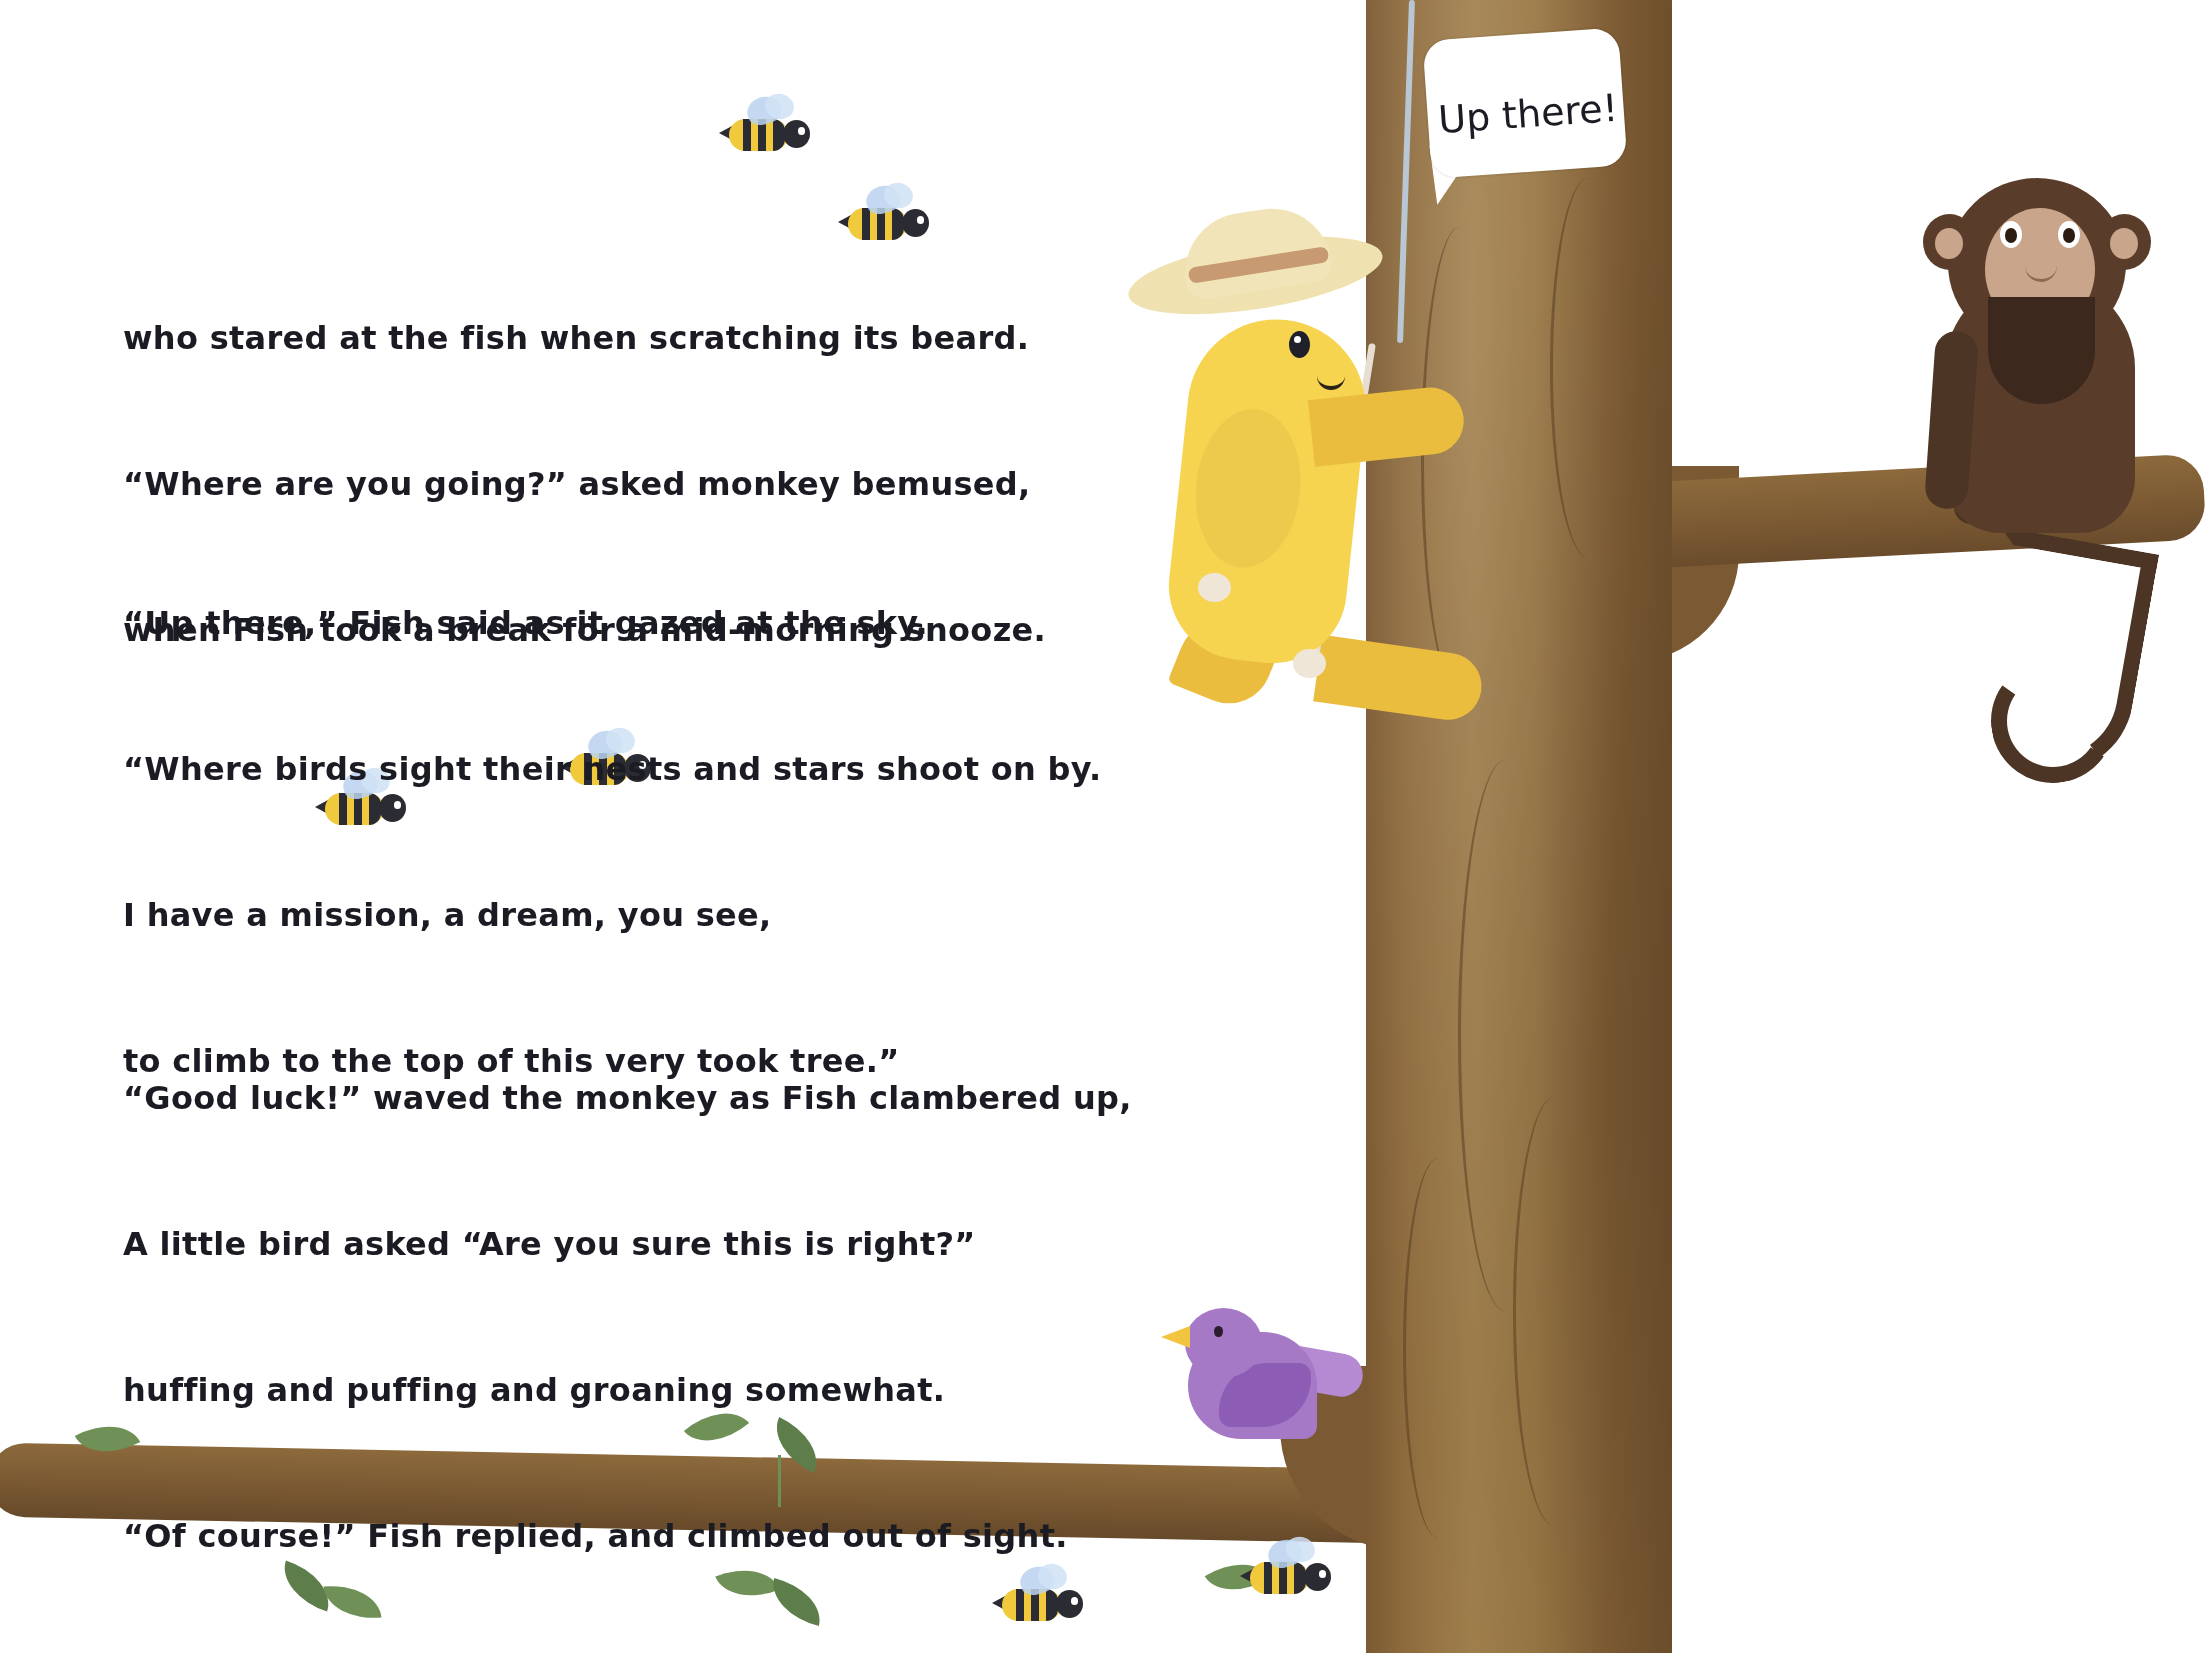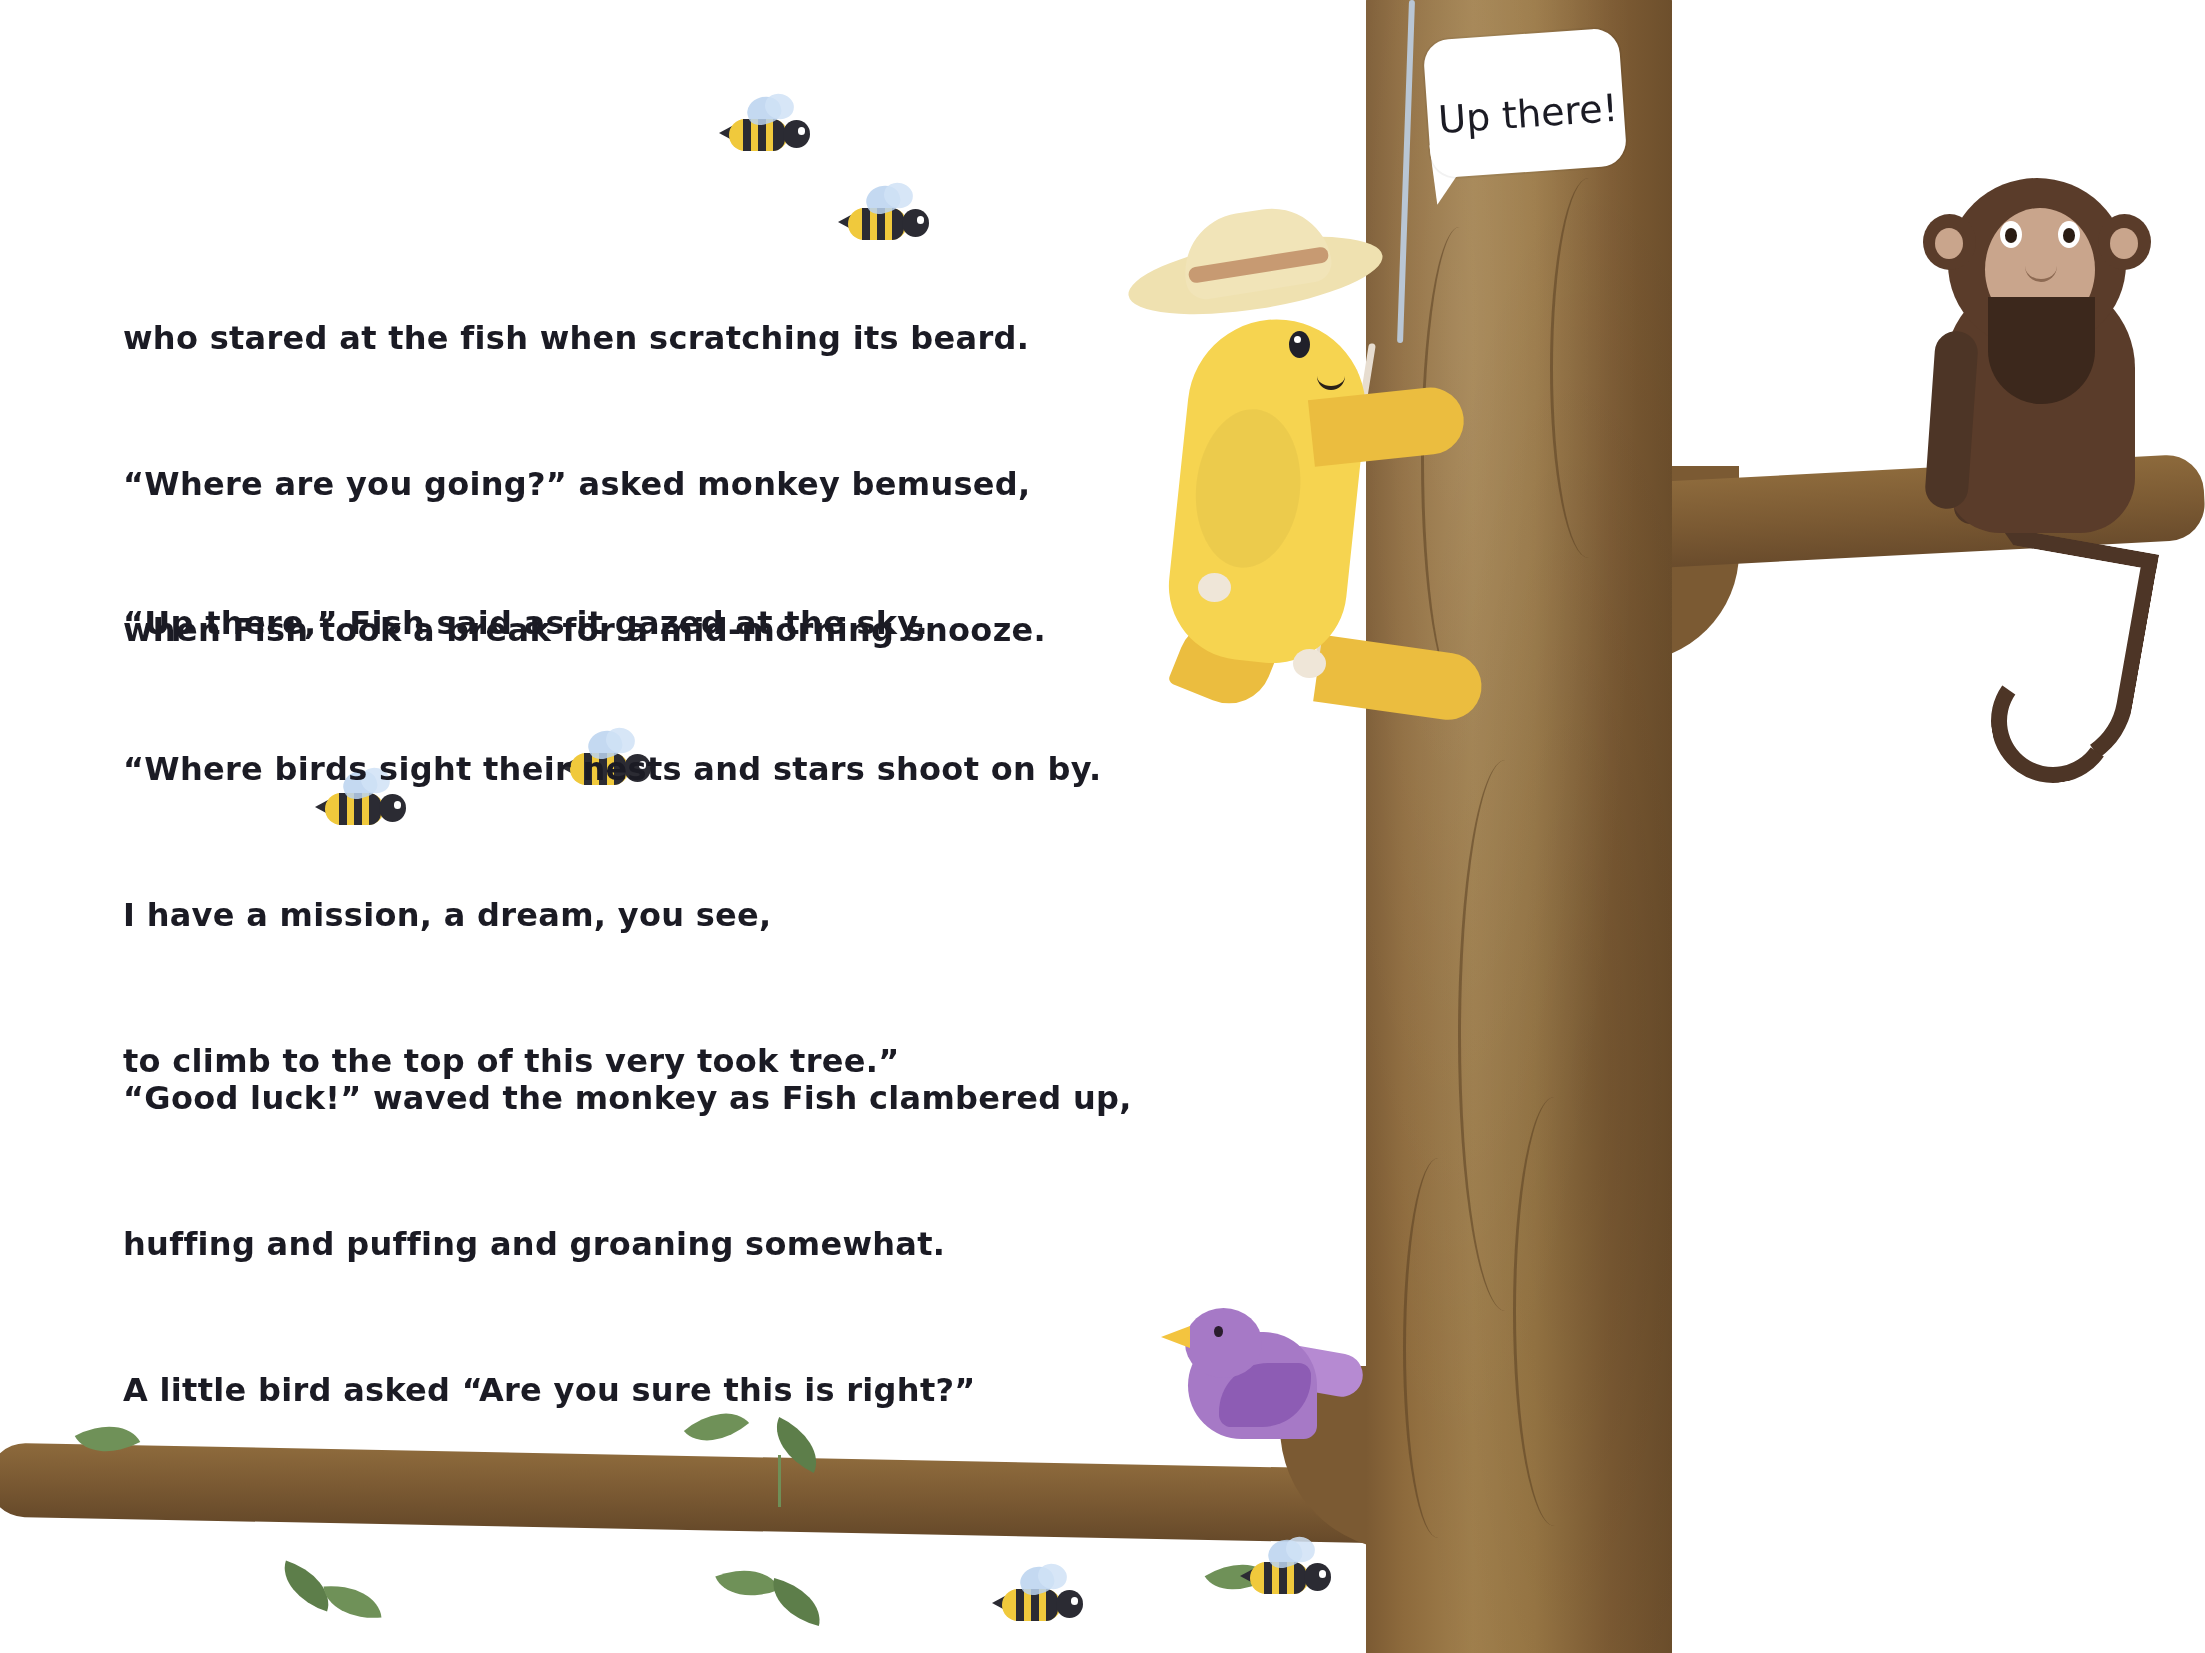--- a/index.html
+++ b/index.html
@@ -632,18 +632,19 @@
 
   <div class="poem" id="stanza-2">
     <span class="line">“Up there,” Fish said as it gazed at the sky.</span>
     <span class="line">“Where birds sight their nests and stars shoot on by.</span>
     <span class="line">I have a mission, a dream, you see,</span>
     <span class="line">to climb to the top of this very took tree.”</span>
   </div>
 
   <div class="poem" id="stanza-3">
     <span class="line">“Good luck!” waved the monkey as Fish clambered up,</span>
+    <span class="line">A little bird asked “Are you sure this is right?”</span>
     <span class="line">huffing and puffing and groaning somewhat.</span>
-    <span class="line">A little bird asked “Are you sure this is right?”</span>
+    <span class="line">“Of course!” Fish replied, and climbed out of sight.</span>
   </div>
 
 </div>
 
 
 </body></html>

